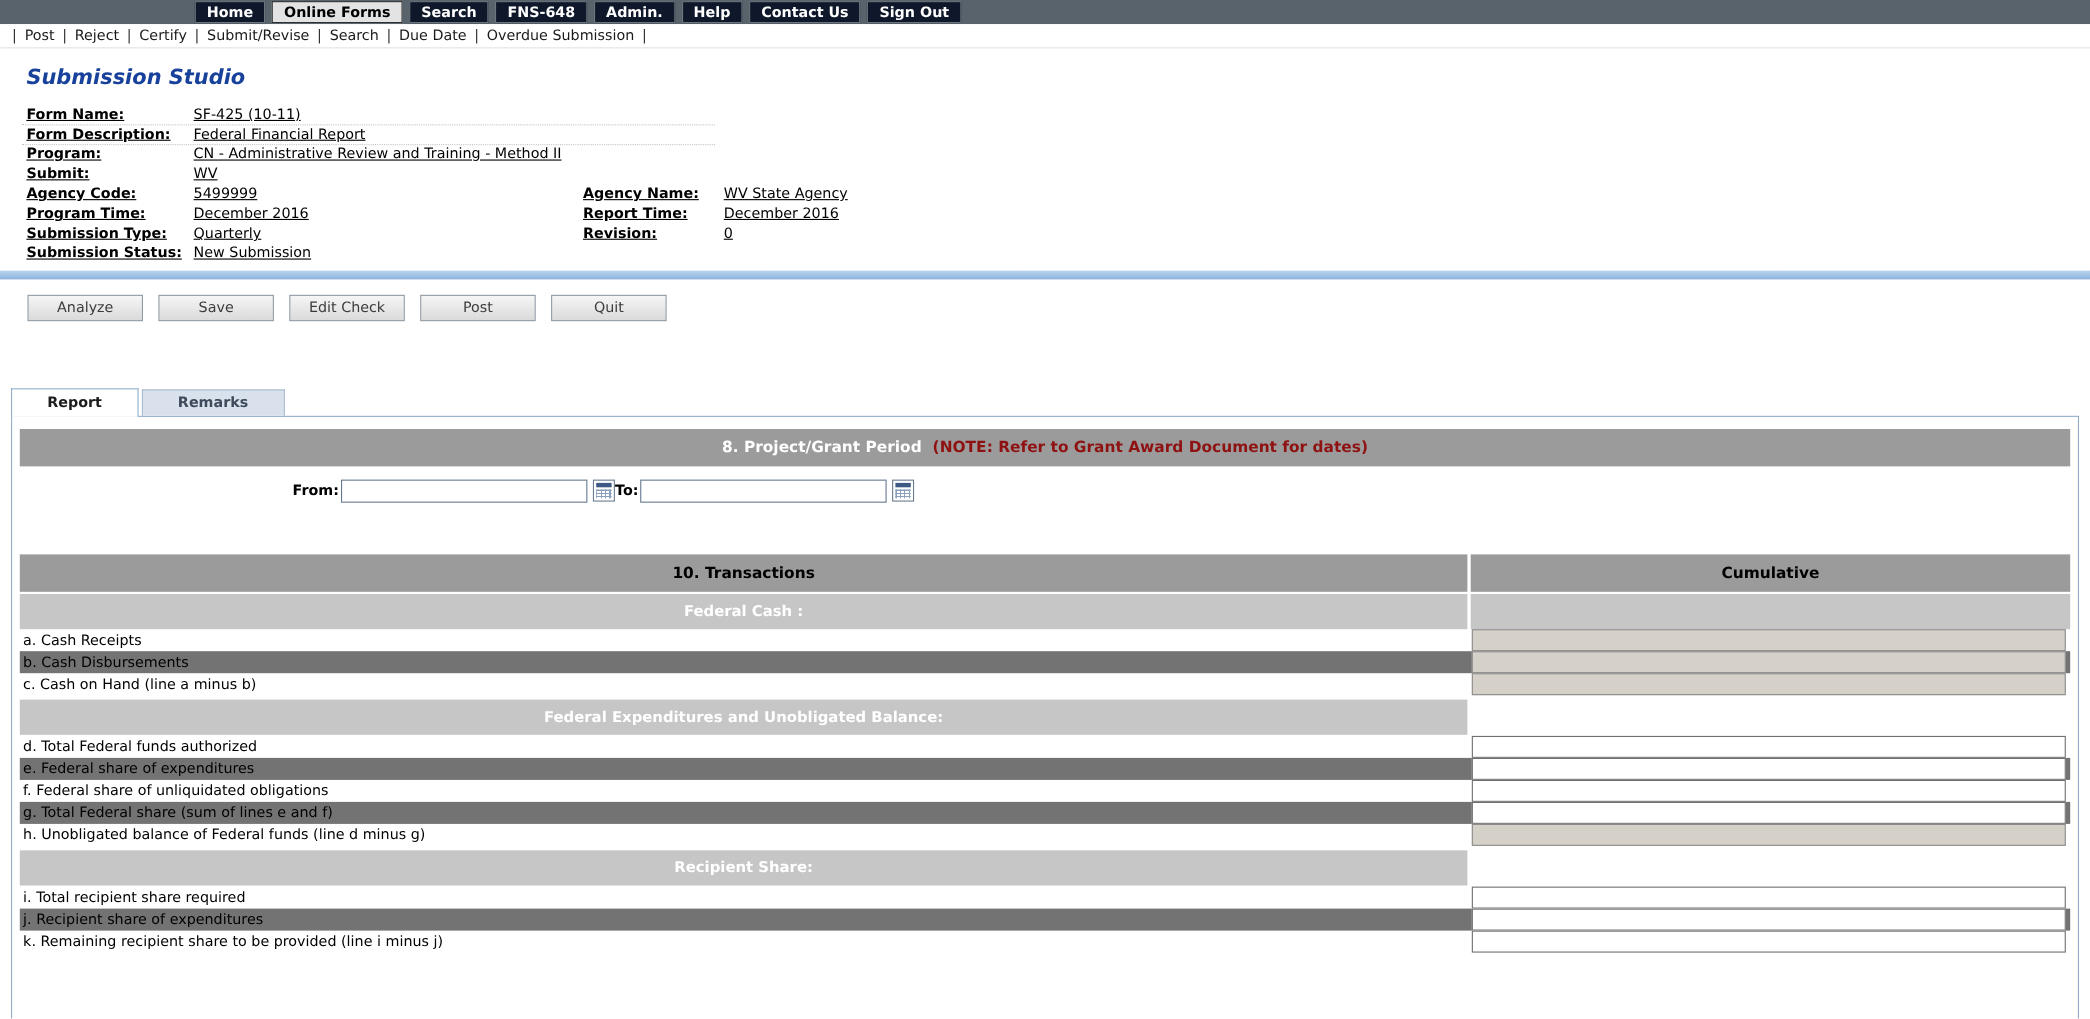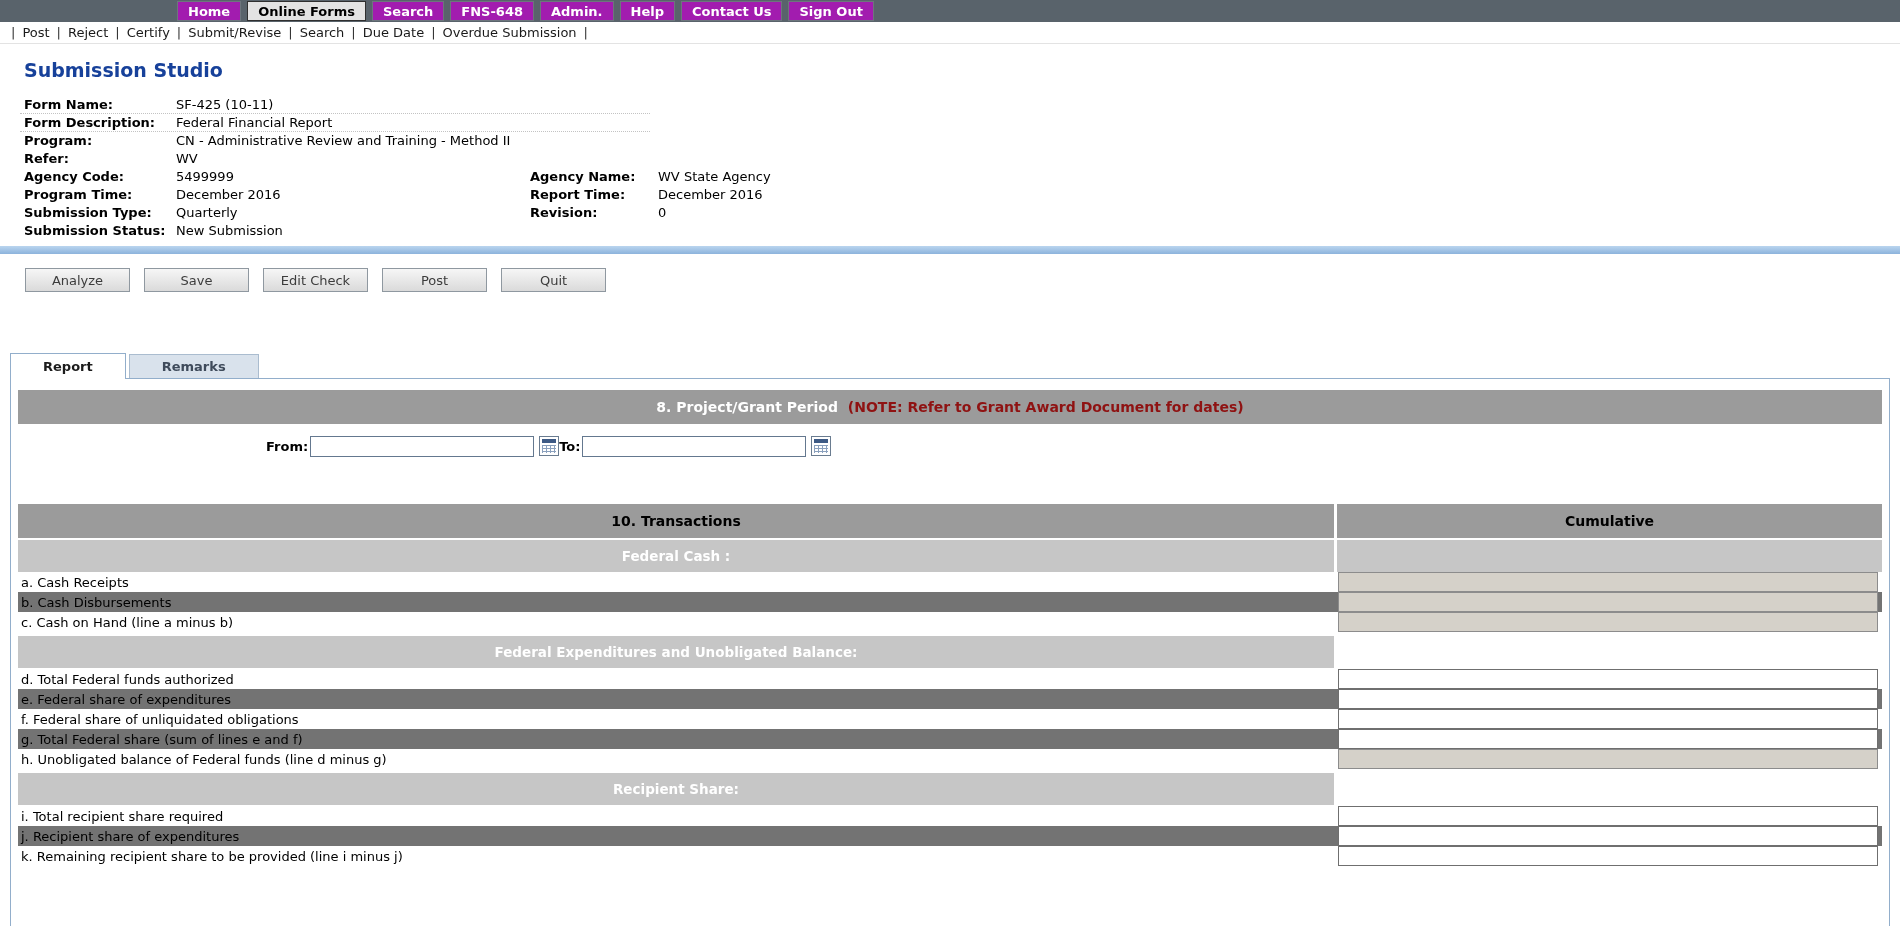--- a/index.html
+++ b/index.html
@@ -1,34 +1,34 @@
 <!DOCTYPE html>
 <html><head>
 <meta charset="utf-8">
 <style>
   * { margin:0; padding:0; box-sizing:border-box; }
   html,body { width:1900px; height:926px; overflow:hidden; background:#fff; }
   body { font-family:"DejaVu Sans","Liberation Sans",sans-serif; font-size:13px; color:#000; }
 
   
   .topnav { height:22px; background:#59636b; display:flex; align-items:center; padding-left:177px; gap:6px; }
-  .nav-item { display:flex; align-items:center; height:20px; padding:0 10px; background:#a21caf;
+  .nav-item { display:flex; align-items:center; height:20px; padding:0 10px; background:#0f172a;
               border:1px solid #6d767d; color:#fff; font-weight:bold; font-size:13px; cursor:pointer; white-space:nowrap; }
   .nav-item.active { background:#e3e3e3; color:#000; border:1px solid #2f2f2f; }
 
   
   .menubar { height:22px; background:#fff; display:flex; align-items:center; padding-left:4px;
              font-size:13px; border-bottom:1px solid #e3e3e3; }
   .menubar .sep { color:#333; margin:0 7px; }
   .menu-link { color:#1a1a1a; cursor:pointer; white-space:nowrap; }
 
-  .title { margin:15px 0 0 24px; font-size:19px; font-weight:bold; color:#17419a; }
-
-  
-  .details { margin:15px 0 0 24px; width:1560px; }
+  .title { margin:15px 0 0 24px; font-size:19px; font-weight:bold; color:#17419a;font-style:italic; }
+
+  
+  .details { margin:15px 0 0 24px; width:1560px;text-decoration:underline; }
   .drow { display:grid; grid-template-columns:152px 354px 128px 1fr; height:18px; line-height:18px;
           align-items:center; position:relative; }
   .drow.dotted::after { content:""; position:absolute; left:-4px; bottom:0; width:630px; border-bottom:1px dotted #c3c3c3; }
   .dlabel { font-weight:bold; white-space:nowrap; }
   .dvalue { white-space:nowrap; }
   .dvalue.span { grid-column:2/5; }
 
   .divider { height:8px; margin-top:6px; background:linear-gradient(#bad5ef,#8cb3dc); }
 
   
@@ -123,21 +123,21 @@
   </div>
   <div class="drow dotted">
     <span class="dlabel">Form Description:</span>
     <span class="dvalue span">Federal Financial Report</span>
   </div>
   <div class="drow">
     <span class="dlabel">Program:</span>
     <span class="dvalue span">CN - Administrative Review and Training - Method II</span>
   </div>
   <div class="drow">
-    <span class="dlabel">Refer:</span>
+    <span class="dlabel">Submit:</span>
     <span class="dvalue span">WV</span>
   </div>
   <div class="drow">
     <span class="dlabel">Agency Code:</span>
     <span class="dvalue">5499999</span>
     <span class="dlabel">Agency Name:</span>
     <span class="dvalue">WV State Agency</span>
   </div>
   <div class="drow">
     <span class="dlabel">Program Time:</span>

